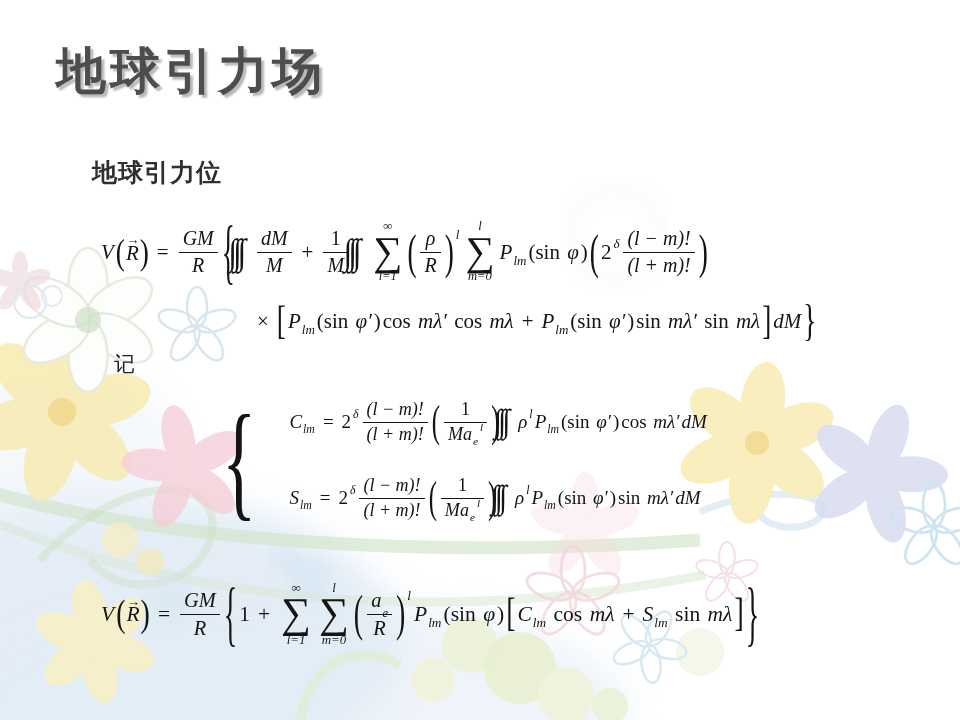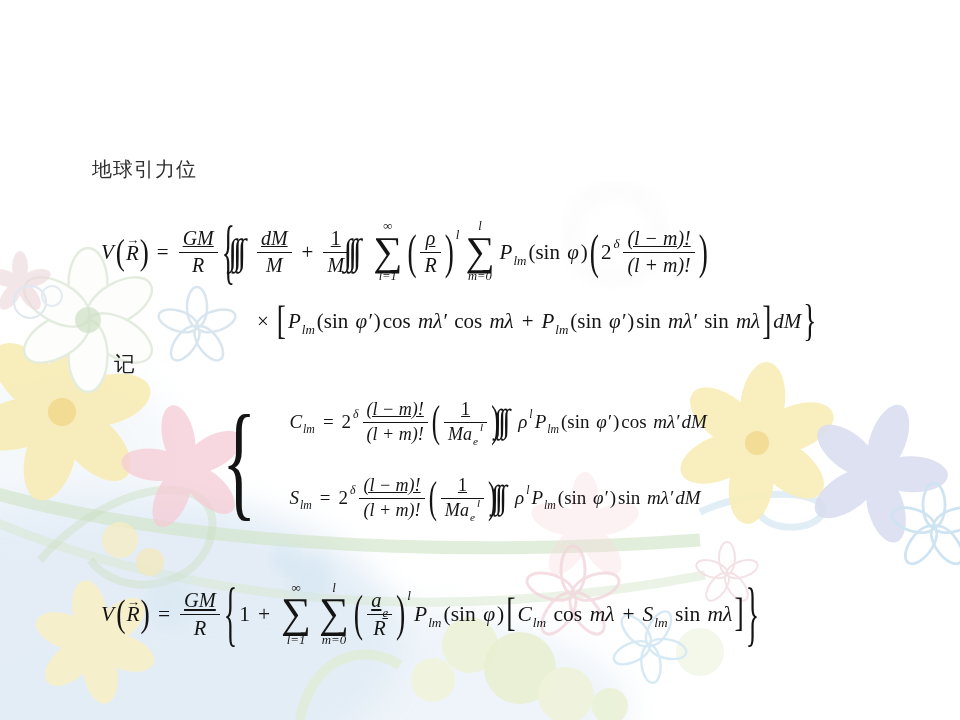--- a/index.html
+++ b/index.html
@@ -3,32 +3,32 @@
 <meta charset="utf-8">
 <style>
   html,body{margin:0;padding:0;background:#fff;}
   .stage{position:relative;width:960px;height:720px;background:#ffffff;overflow:hidden;
          font-family:"Liberation Sans",sans-serif;}
   .decor{position:absolute;left:0;top:0;}
 
   .title{position:absolute;left:56px;top:44px;margin:0;font-size:50px;font-weight:bold;
          letter-spacing:4px;color:#4d4d4d;text-shadow:3px 3px 2px rgba(0,0,0,0.28);
          font-family:"Liberation Sans",sans-serif;line-height:1.1;}
-  .subtitle{position:absolute;left:92px;top:156px;font-size:20px;color:#2f2f2f;letter-spacing:1px;}
+  .subtitle{position:absolute;left:92px;top:156px;font-size:25px;color:#2f2f2f;letter-spacing:1px;font-weight:bold;}
   .note{position:absolute;left:114px;top:350px;font-size:21px;color:#1f1f1f;}
 
   .math{position:absolute;display:flex;align-items:center;white-space:nowrap;color:#141414;
         font-family:"Liberation Serif","DejaVu Serif",serif;line-height:1.25;}
   .tk{display:inline-block;margin:0 1px;}
   .pad{margin:0 7px;}
   .it{font-style:italic;}
   .frac{display:inline-flex;flex-direction:column;align-items:stretch;margin:0 3px;
         font-size:0.95em;line-height:1.2;}
   .frac .num{display:flex;align-items:flex-end;justify-content:center;
-             border-bottom:1.4px solid currentColor;padding:0 3px 1px;text-decoration:underline;}
+             border-bottom:1.4px solid currentColor;padding:0 3px 1px;}
   .frac .den{display:flex;align-items:center;justify-content:center;padding:1px 3px 0;}
   .big{display:inline-flex;flex-direction:column;align-items:center;margin:0 4px;line-height:1;}
   .big .lim{font-size:0.6em;font-style:italic;line-height:1.1;}
   .big .opg{font-size:1.95em;line-height:0.9;font-style:normal;}
   .stretch{display:inline-block;margin:0 1px;font-size:1.3em;transform-origin:center;}
   .vec{display:inline-flex;flex-direction:column;align-items:center;line-height:1;
        position:relative;top:-2px;}
   .vec .ar{font-size:0.62em;line-height:0.55;letter-spacing:-1px;margin-bottom:-1px;}
   .vec .bs{font-style:italic;}
   .sub{display:inline-block;font-size:0.62em;font-style:italic;position:relative;top:0.7em;margin:0 1px 0 0;text-align:center;}
@@ -114,20 +114,21 @@
     <use href="#fl5" transform="translate(934,527) scale(1.1)" fill="none" stroke="#cfe4f2" stroke-width="2.5"></use>
     <use href="#fl5" transform="translate(649,645) scale(0.95) rotate(30)" fill="none" stroke="#d6e9f5" stroke-width="2.5"></use>
     <use href="#fl5" transform="translate(197,327) scale(1.0)" fill="none" stroke="#d9e6ef" stroke-width="2.5"></use>
     <use href="#fl5" transform="translate(573,594) scale(1.2)" fill="none" stroke="#f2d7dd" stroke-width="2.5" opacity="0.8"></use>
     <use href="#fl5" transform="translate(727,574) scale(0.8)" fill="none" stroke="#f2dae0" stroke-width="2.5" opacity="0.8"></use>
     <use href="#fl5" transform="translate(20,283) scale(0.8)" fill="#eed9dd" opacity="0.65"></use>
     <circle cx="30" cy="302" r="16" fill="none" stroke="#dfe8f0" stroke-width="2"></circle>
     <circle cx="52" cy="296" r="10" fill="none" stroke="#e4ecf2" stroke-width="2"></circle>
   </svg>
 
+  <h1 class="title">地球引力场</h1>
   <div class="subtitle">地球引力位</div>
 
   <div class="math f1">
       <span class="tk it">V</span>
       <span class="stretch" style="transform: scaleY(1.35);">(</span>
       <span class="vec">
         <span class="ar">→</span>
         <span class="bs it">R</span>
       </span>
       <span class="stretch" style="transform: scaleY(1.35);">)</span>

